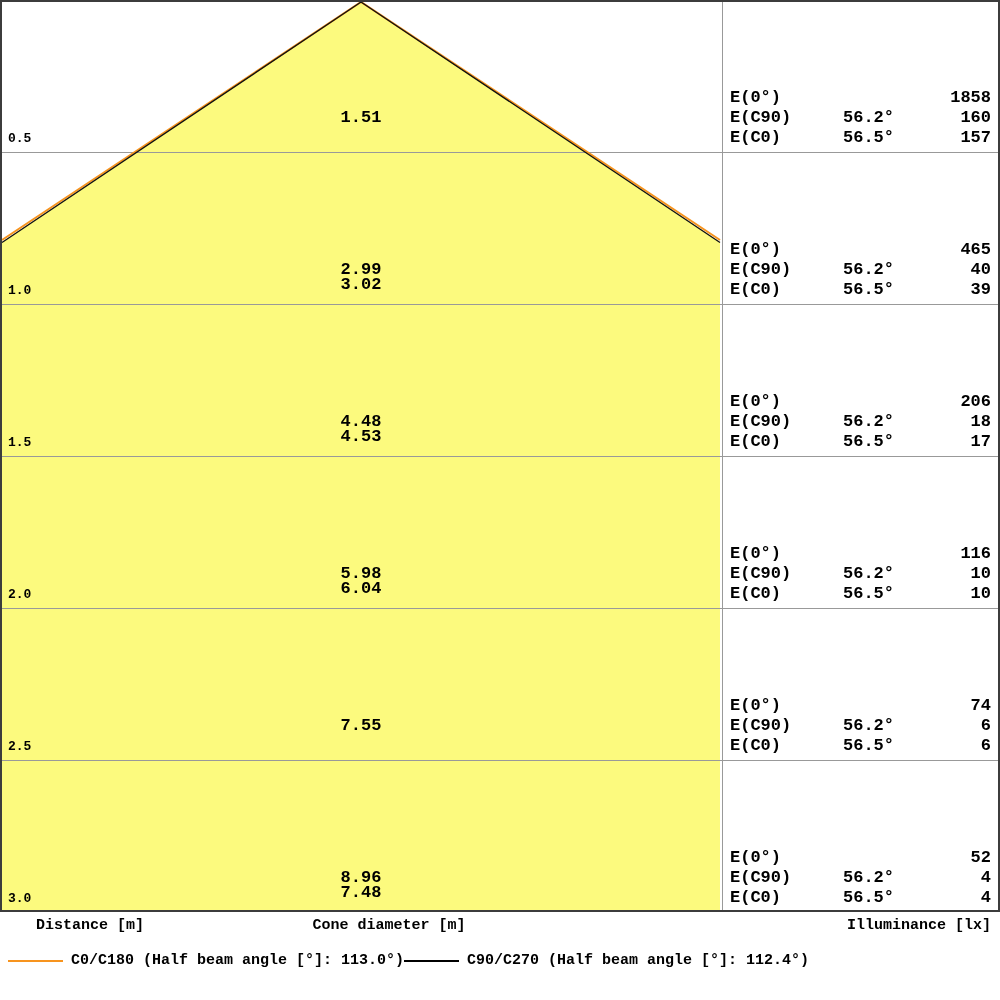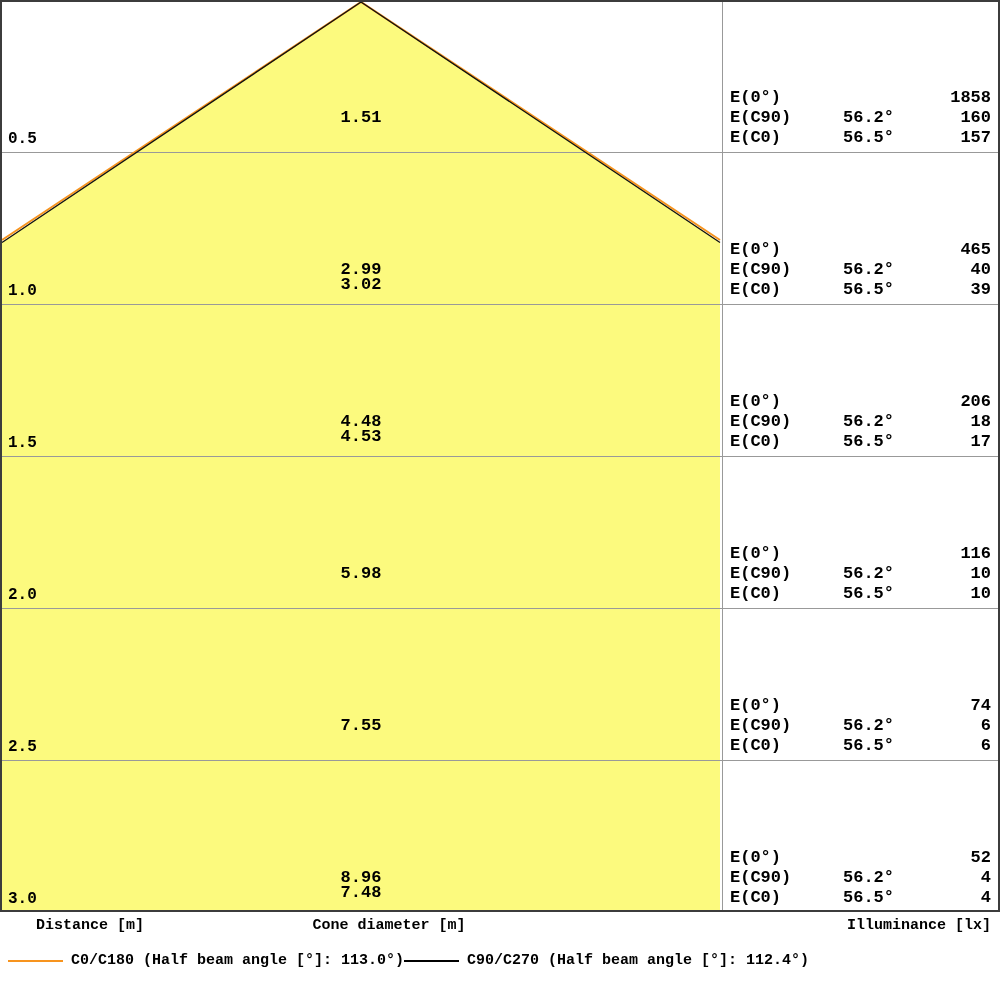--- a/index.html
+++ b/index.html
@@ -8,21 +8,21 @@
   }
   html,body{margin:0;padding:0;}
   body{background:var(--background);}
   #canvas{
     position:relative;width:1000px;height:1000px;background:var(--background);
     font-family:"Liberation Sans", sans-serif;font-weight:bold;color:var(--text);
     overflow:hidden;
   }
   #cone-svg{position:absolute;left:0;top:0;}
   .abs{position:absolute;font-family:Liberation Mono, monospace;}
-  .dist-label{left:8px;font-size:16px;line-height:18px;}
+  .dist-label{left:8px;font-size:13px;line-height:18px;}
   .diam-block{left:0;width:722px;text-align:center;font-size:17px;line-height:15px;}
   .e-block{left:730px;width:261px;font-size:17px;line-height:20px;}
   .e-line{display:flex;}
   .e-label{width:113px;}
   .e-angle{width:64px;}
   .e-value{margin-left:auto;text-align:right;}
   .axis-label{top:918px;font-size:15px;line-height:16px;margin-left:28px;}
   #axis-distance{left:8px;}
   #axis-cone{left:0;width:722px;text-align:center;}
   #axis-illum{right:9px;text-align:right;}
@@ -117,20 +117,21 @@
     <div class="e-line">
       <span class="e-label">E(C0)</span>
       <span class="e-angle">56.5°</span>
       <span class="e-value">17</span>
     </div>
   </div>
 
   <div class="abs dist-label" style="top:586px">2.0</div>
   <div class="abs diam-block" style="top:566px">
     <div>5.98</div>
+    <div>6.04</div>
   </div>
   <div class="abs e-block" style="top:544px">
     <div class="e-line">
       <span class="e-label">E(0°)</span>
       <span class="e-angle"></span>
       <span class="e-value">116</span>
     </div>
     <div class="e-line">
       <span class="e-label">E(C90)</span>
       <span class="e-angle">56.2°</span>

